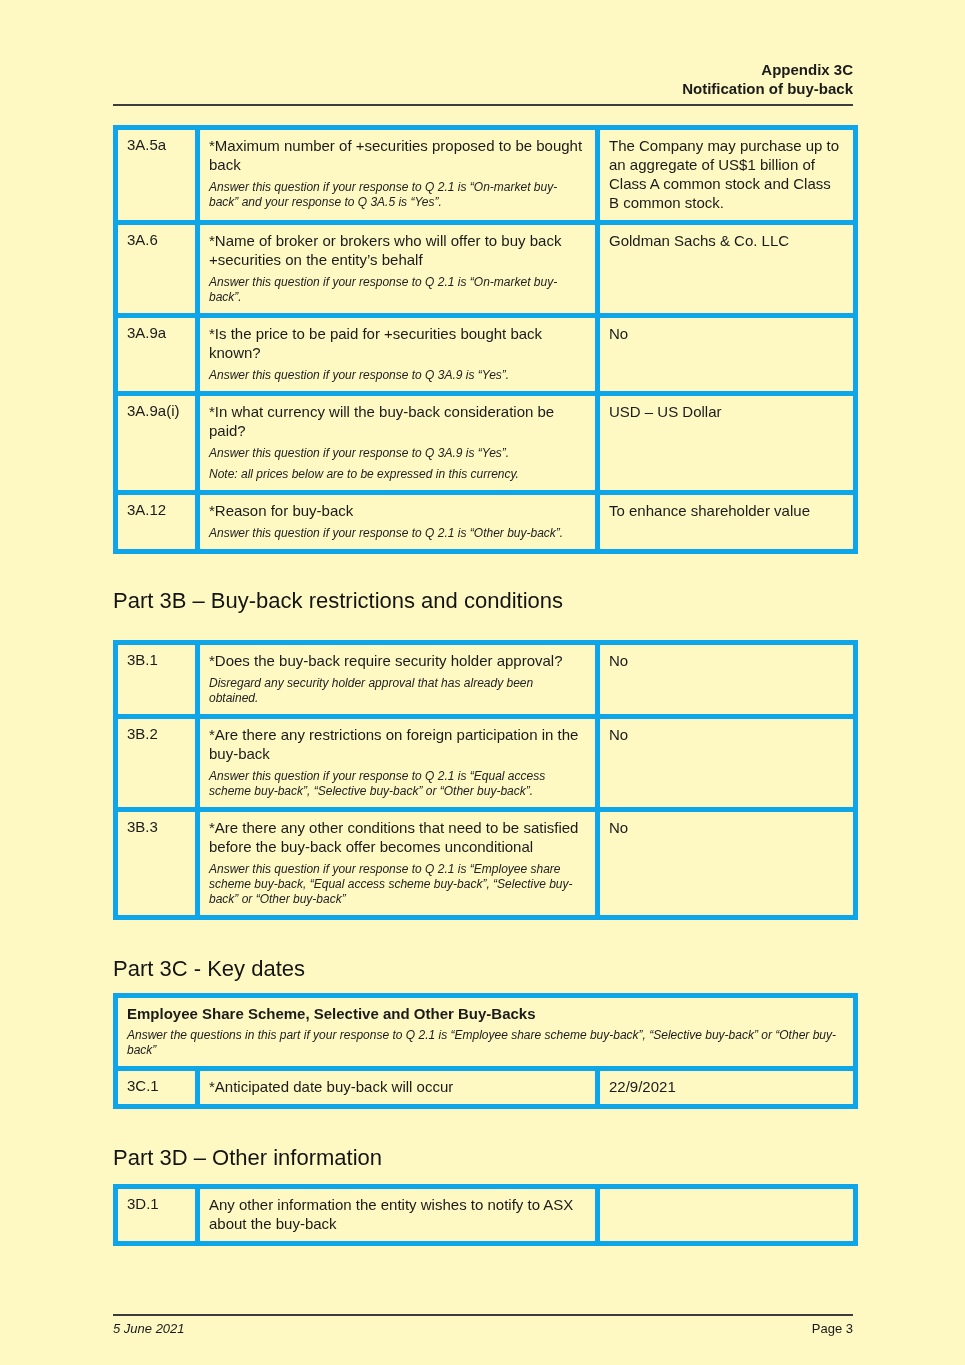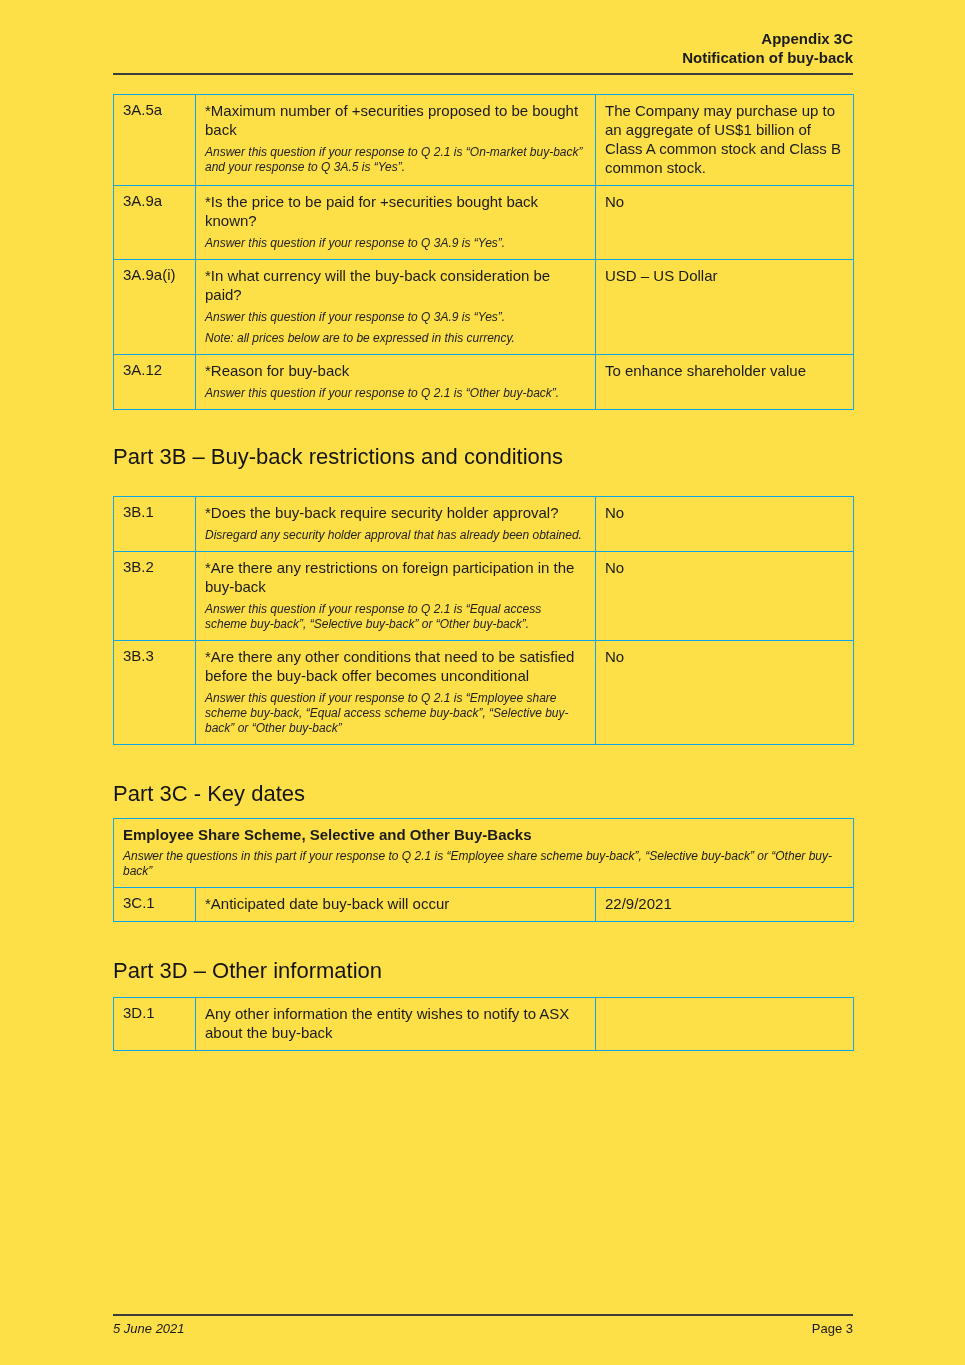--- a/index.html
+++ b/index.html
@@ -5,22 +5,22 @@
   * { margin: 0; padding: 0; box-sizing: border-box; }
   html, body { background: #ffffff; }
   body {
     font-family: "Liberation Sans", "DejaVu Sans", sans-serif;
     color: #1b1b1b;
     -webkit-font-smoothing: antialiased;
   }
   .page {
     width: 965px;
     height: 1365px;
-    background: #fde047;
-    padding: 29px 112px 28px 113px;
+    background: #fef9c3;
+    padding: 60px 112px 28px 113px;
     display: flex;
     flex-direction: column;
     overflow: hidden;
   }
   
   .doc-header {
     text-align: right;
     font-weight: bold;
     font-size: 15px;
     line-height: 19px;
@@ -42,21 +42,21 @@
     width: 740px;
     border-collapse: collapse;
     table-layout: fixed;
     font-size: 15px;
   }
   .mt-t1 { margin-top: 19px; }
   .mt-t2 { margin-top: 26px; }
   .mt-t3 { margin-top: 11px; }
   .mt-t4 { margin-top: 13px; }
   table.qa td {
-    border: 1px solid #0ea5e9;
+    border: 5px solid #0ea5e9;
     vertical-align: top;
     padding: 6px 10px 8px 9px;
   }
   col.c-id { width: 82px; }
   col.c-q  { width: 400px; }
   col.c-a  { width: 258px; }
   .cell-id { font-size: 15px; line-height: 18px; }
   .q-text  { font-size: 15px; line-height: 19px; }
   .q-note  {
     font-size: 12px;
@@ -110,20 +110,28 @@
     <tbody>
         <tr>
           <td class="cell-id">3A.5a</td>
           <td class="cell-q">
             <div class="q-text">*Maximum number of +securities proposed to be bought back</div>
             <div class="q-note">Answer this question if your response to Q 2.1 is “On-market buy-back” and your response to Q 3A.5 is “Yes”.</div>
           </td>
           <td class="cell-a">The Company may purchase up to an aggregate of US$1 billion of Class A common stock and Class B common stock.</td>
         </tr>
         <tr>
+          <td class="cell-id">3A.6</td>
+          <td class="cell-q">
+            <div class="q-text">*Name of broker or brokers who will offer to buy back +securities on the entity’s behalf</div>
+            <div class="q-note">Answer this question if your response to Q 2.1 is “On-market buy-back”.</div>
+          </td>
+          <td class="cell-a">Goldman Sachs &amp; Co. LLC</td>
+        </tr>
+        <tr>
           <td class="cell-id">3A.9a</td>
           <td class="cell-q">
             <div class="q-text">*Is the price to be paid for +securities bought back known?</div>
             <div class="q-note">Answer this question if your response to Q 3A.9 is “Yes”.</div>
           </td>
           <td class="cell-a">No</td>
         </tr>
         <tr>
           <td class="cell-id">3A.9a(i)</td>
           <td class="cell-q">

